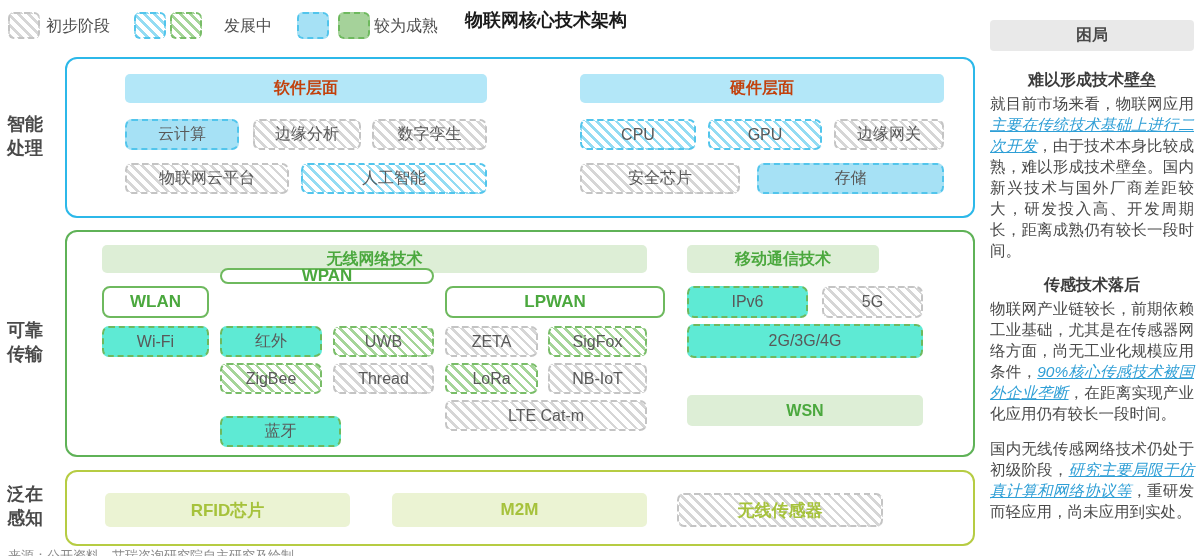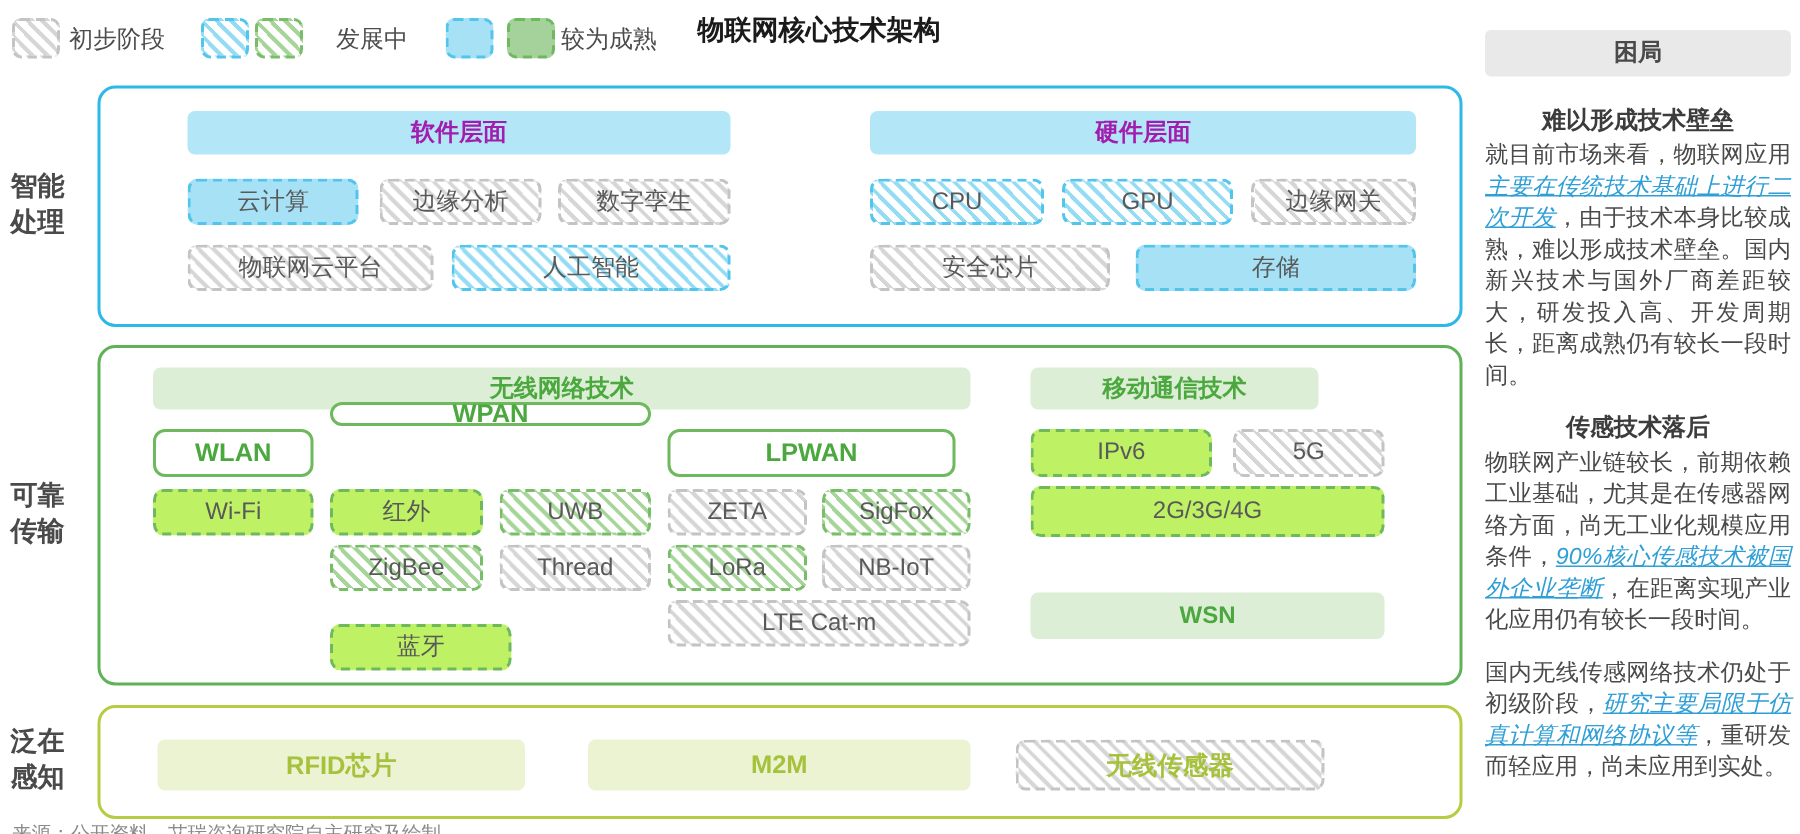--- a/index.html
+++ b/index.html
@@ -24,25 +24,25 @@
 
   .side-label{position:absolute;left:7px;width:46px;font-size:18px;line-height:24px;font-weight:bold;color:#4a4a4a;}
 
   
   .chip{position:absolute;box-sizing:border-box;border-radius:7px;border:2px dashed #c4c4c4;
         display:flex;align-items:center;justify-content:center;font-size:16px;color:#595959;}
   .st-init{background:repeating-linear-gradient(45deg,#d6d6d6 0,#d6d6d6 2.5px,#ffffff 2.5px,#ffffff 7px);border-color:#c4c4c4;}
   .st-devb{background:repeating-linear-gradient(45deg,#93dcf3 0,#93dcf3 2.5px,#ffffff 2.5px,#ffffff 7px);border-color:#52c5ec;}
   .st-devg{background:repeating-linear-gradient(45deg,#a6d599 0,#a6d599 2.5px,#ffffff 2.5px,#ffffff 7px);border-color:#79bd68;}
   .st-matb{background:#a6e1f5;border-color:#52c5ec;}
-  .st-matg{background:#bef264;border-color:#6eb95e;}
+  .st-matg{background:#5eead4;border-color:#6eb95e;}
 
   
   .hdr{position:absolute;box-sizing:border-box;border-radius:5px;display:flex;align-items:center;justify-content:center;font-weight:bold;}
-  .hdrb{background:#b3e7f8;color:#a21caf;font-size:16px;}
+  .hdrb{background:#b3e7f8;color:#c2410c;font-size:16px;}
   .hdrg{background:#ddeed6;color:#4ba83e;font-size:16px;}
   .colhdr{background:#ffffff;border:2px solid #6eb95e;color:#4ba83e;font-size:17px;border-radius:8px;}
   .hdry{background:#ebf3d3;color:#a6c23c;font-size:17px;}
   .chip.txt-yg{color:#a6c23c;font-weight:bold;font-size:17px;}
 
   
   .sidebar{position:absolute;left:990px;top:0;width:204px;height:556px;}
   .sb-hdr{position:absolute;left:0;top:20px;width:204px;height:31px;background:#e9e9e9;border-radius:4px;
           display:flex;align-items:center;justify-content:center;font-size:16px;font-weight:bold;color:#4a4a4a;}
   .sb-body{position:absolute;left:0;top:60px;width:204px;}
@@ -84,21 +84,21 @@
     <div class="chip st-devb" style="left:641px;top:60px;width:114px;height:31px;">GPU</div>
     <div class="chip st-init" style="left:513px;top:104px;width:160px;height:31px;">安全芯片</div>
     <div class="chip st-init" style="left:767px;top:60px;width:110px;height:31px;">边缘网关</div>
     <div class="chip st-matb" style="left:690px;top:104px;width:187px;height:31px;">存储</div>
   </div>
 
   <div class="gbox gbox2">
     <div class="hdr hdrg" style="left:35px;top:13px;width:545px;height:28px;">无线网络技术</div>
     <div class="hdr colhdr" style="left:35px;top:54px;width:107px;height:32px;">WLAN</div>
     <div class="hdr colhdr" style="left:153px;top:36px;width:214px;height:16px;">WPAN</div>
-    <div class="hdr colhdr" style="left:378px;top:54px;width:192px;height:32px;">LPWAN</div>
+    <div class="hdr colhdr" style="left:378px;top:54px;width:220px;height:32px;">LPWAN</div>
 
     <div class="chip st-matg" style="left:35px;top:94px;width:107px;height:31px;">Wi-Fi</div>
 
     <div class="chip st-devg" style="left:266px;top:94px;width:101px;height:31px;">UWB</div>
     <div class="chip st-matg" style="left:153px;top:94px;width:102px;height:31px;">红外</div>
     <div class="chip st-devg" style="left:153px;top:131px;width:102px;height:31px;">ZigBee</div>
     <div class="chip st-init" style="left:266px;top:131px;width:101px;height:31px;">Thread</div>
     <div class="chip st-matg" style="left:153px;top:184px;width:121px;height:31px;">蓝牙</div>
 
     <div class="chip st-init" style="left:378px;top:94px;width:93px;height:31px;">ZETA</div>

